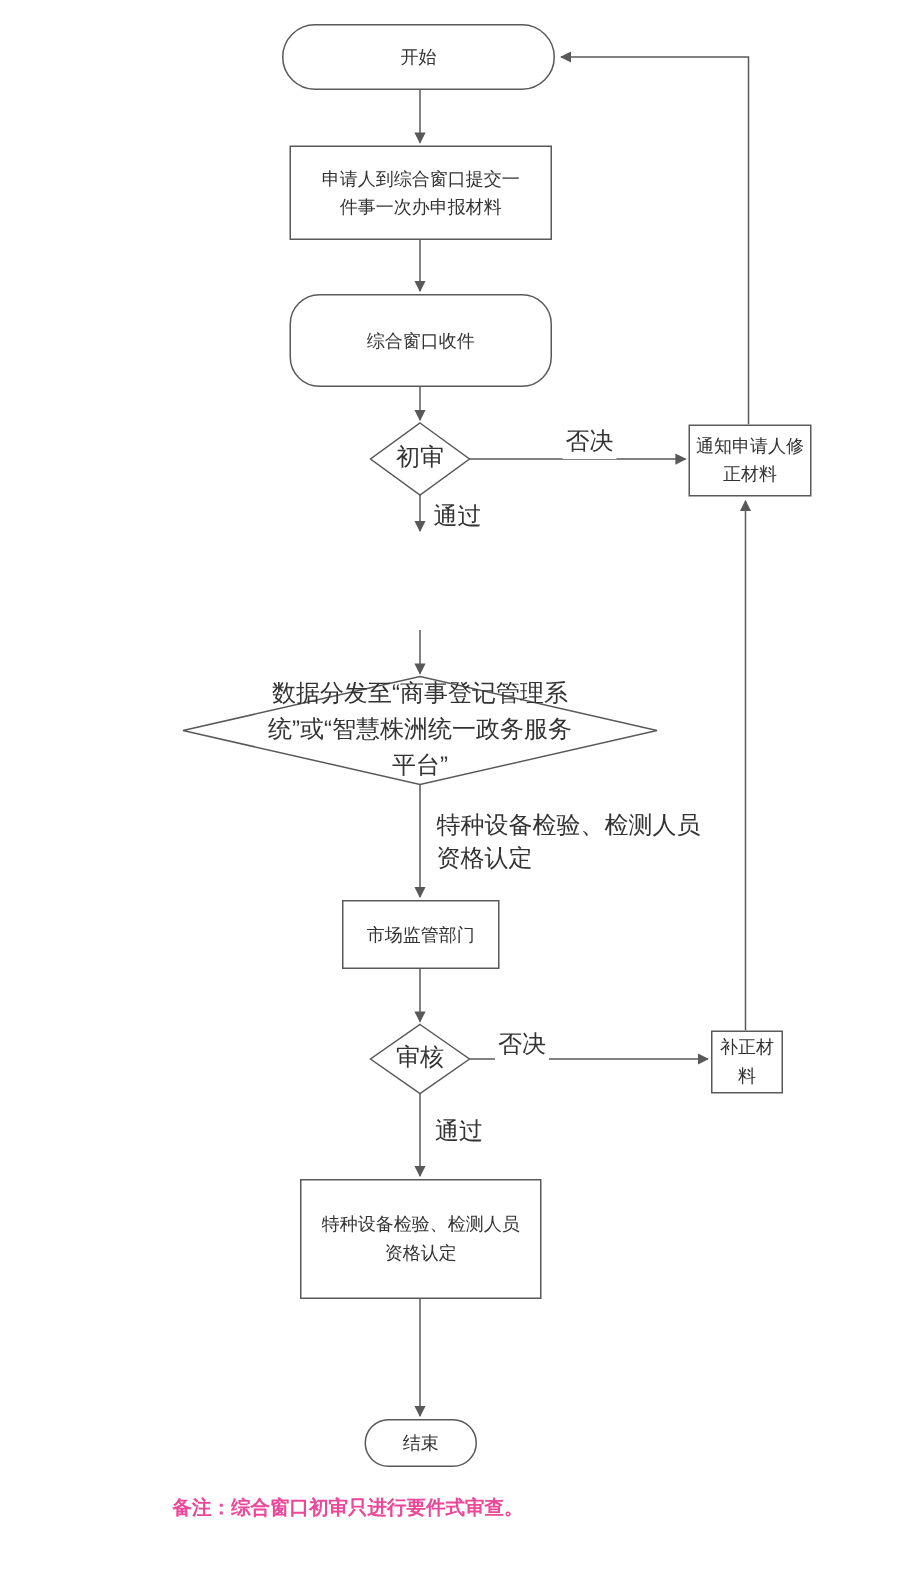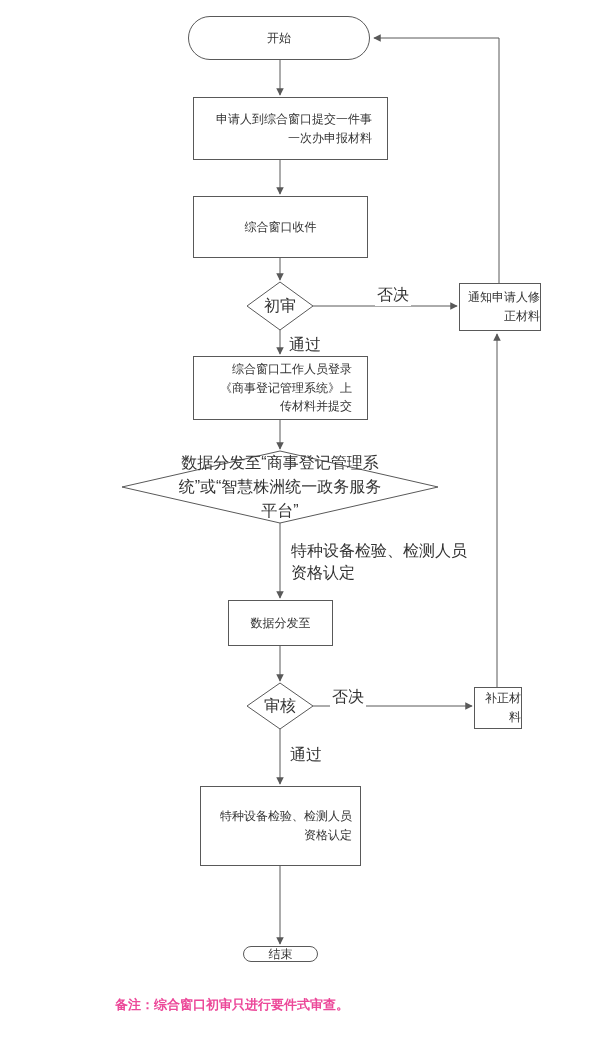--- a/index.html
+++ b/index.html
@@ -18,21 +18,21 @@
     width: 606px; height: 1050px;
   }
   .node {
     position: absolute;
     box-sizing: border-box;
     border: 1px solid #595959;
     background: #ffffff;
     display: flex;
     align-items: center;
     justify-content: center;
-    text-align: right;
+    text-align: center;
     font-size: 12px;
     line-height: 1.55;
     color: #333333;
   }
   .stadium { border-radius: 22px; }
   .dlabel {
     position: absolute;
     display: flex;
     align-items: center;
     justify-content: center;
@@ -97,41 +97,40 @@
 
     <line x1="280" y1="866" x2="280" y2="944" stroke="#595959" stroke-width="1" marker-end="url(#arrow)"></line>
 
     <polygon points="280,282 313,306 280,330 247,306" fill="#ffffff" stroke="#595959" stroke-width="1"></polygon>
     <polygon points="280,451 438,487 280,523 122,487" fill="#ffffff" stroke="#595959" stroke-width="1"></polygon>
     <polygon points="280,683 313,706 280,729 247,706" fill="#ffffff" stroke="#595959" stroke-width="1"></polygon>
   </svg>
 
   <div class="node stadium" style="left:188px; top:16px; width:182px; height:44px;">开始</div>
 
-  <div class="node" style="left:193px; top:97px; width:195px; height:63px; padding:0 15px;">申请人到综合窗口提交一件事一次办申报材料</div>
+  <div class="node" style="left:193px; top:97px; width:175px; height:63px; padding:0 15px;">申请人到综合窗口提交一件事一次办申报材料</div>
 
-  <div class="node" style="left:193px; top:196px; width:175px; height:62px;">综合窗口收件</div>
+  <div class="node" style="left:193px; top:196px; width:175px; height:62px;border-radius:20px;">综合窗口收件</div>
 
   <div class="dlabel" style="left:248px; top:294px; width:64px; height:24px;">初审</div>
 
   <div class="node" style="left:459px; top:283px; width:82px; height:48px; padding:0 0;">通知申请人修正材料</div>
 
-  <div class="node" style="left:193px; top:356px; width:175px; height:64px; padding:0 15px;">综合窗口工作人员登录《商事登记管理系统》上传材料并提交</div>
 
   <div class="dlabel" style="left:176px; top:460px; width:208px; height:54px;">数据分发至“商事登记管理系统”或“智慧株洲统一政务服务平台”</div>
 
-  <div class="node" style="left:228px; top:600px; width:105px; height:46px;">数据分发至</div>
+  <div class="node" style="left:228px; top:600px; width:105px; height:46px;">市场监管部门</div>
 
   <div class="dlabel" style="left:248px; top:694px; width:64px; height:24px;">审核</div>
 
   <div class="node" style="left:474px; top:687px; width:48px; height:42px; padding:0 0;">补正材料</div>
 
   <div class="node" style="left:200px; top:786px; width:161px; height:80px; padding:0 8px;">特种设备检验、检测人员资格认定</div>
 
-  <div class="node stadium" style="left:243px; top:946px; width:75px; height:16px; border-radius:16px;">结束</div>
+  <div class="node stadium" style="left:243px; top:946px; width:75px; height:32px; border-radius:16px;">结束</div>
 
   <div class="elabel" style="left:375px; top:284px;">否决</div>
 
   <div class="elabel" style="left:287px; top:334px;">通过</div>
 
   <div class="elabel" style="left:289px; top:540px; width:190px; text-align:left; background:transparent;">特种设备检验、检测人员资格认定</div>
 
   <div class="elabel" style="left:330px; top:686px;">否决</div>
 
   <div class="elabel" style="left:288px; top:744px;">通过</div>

